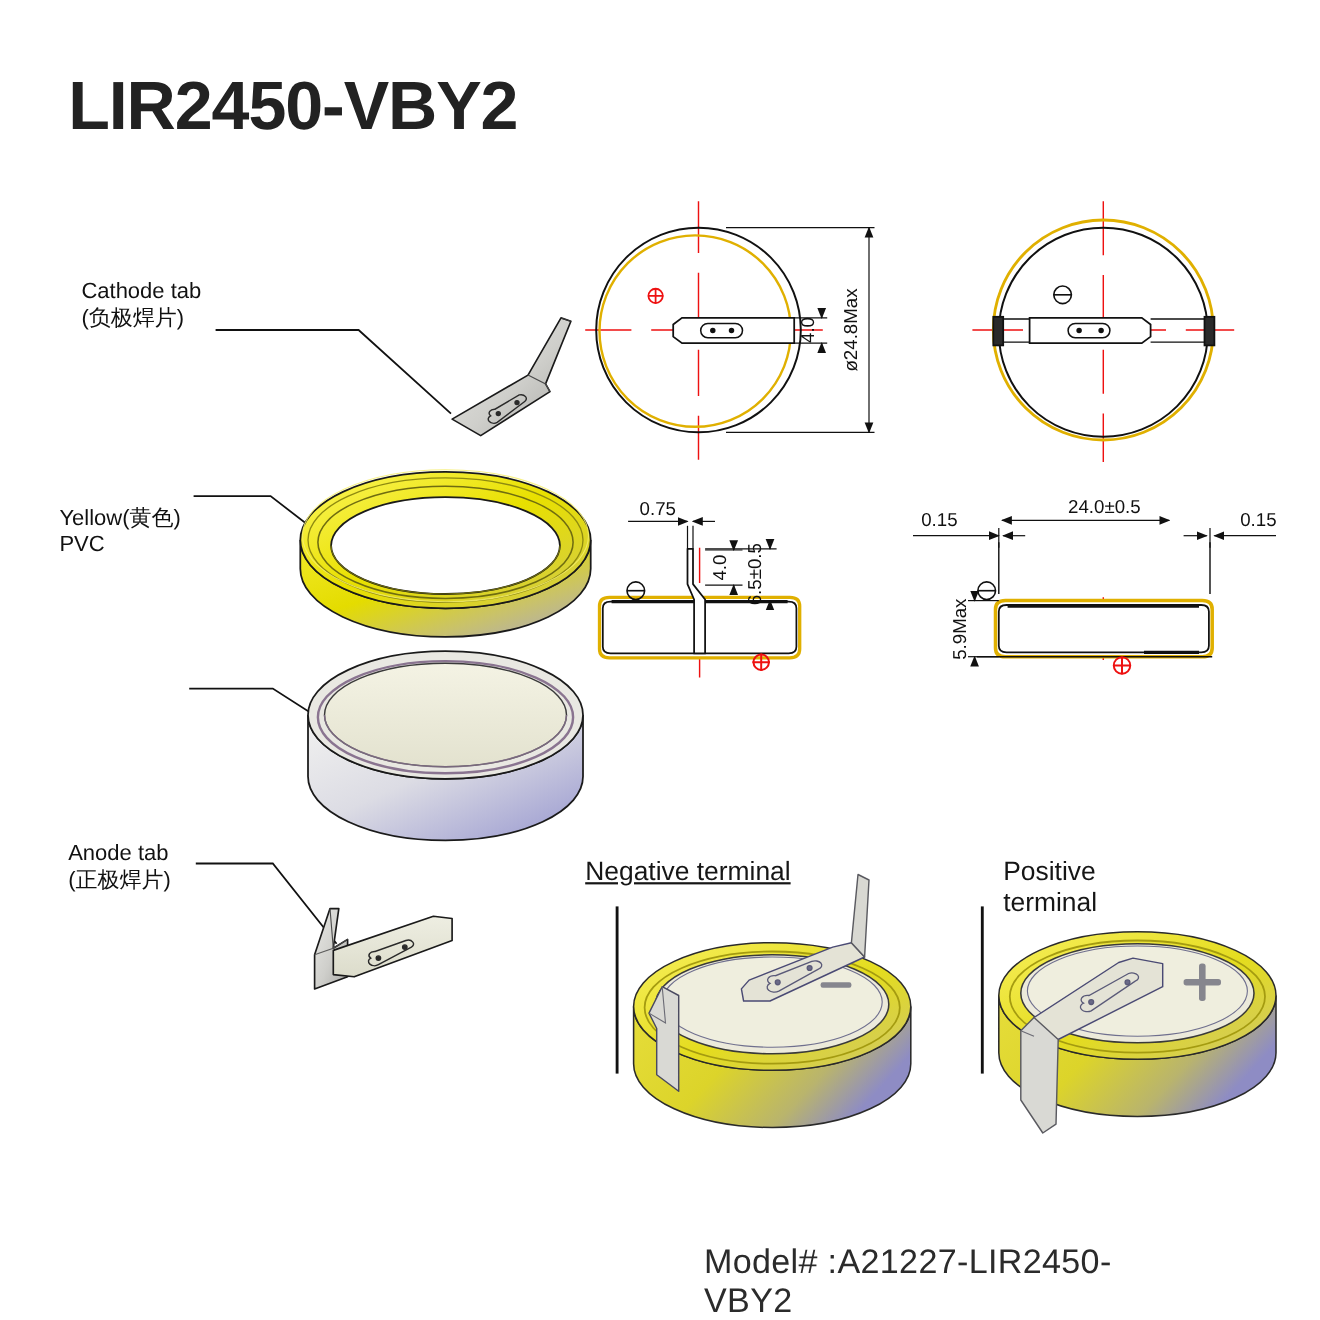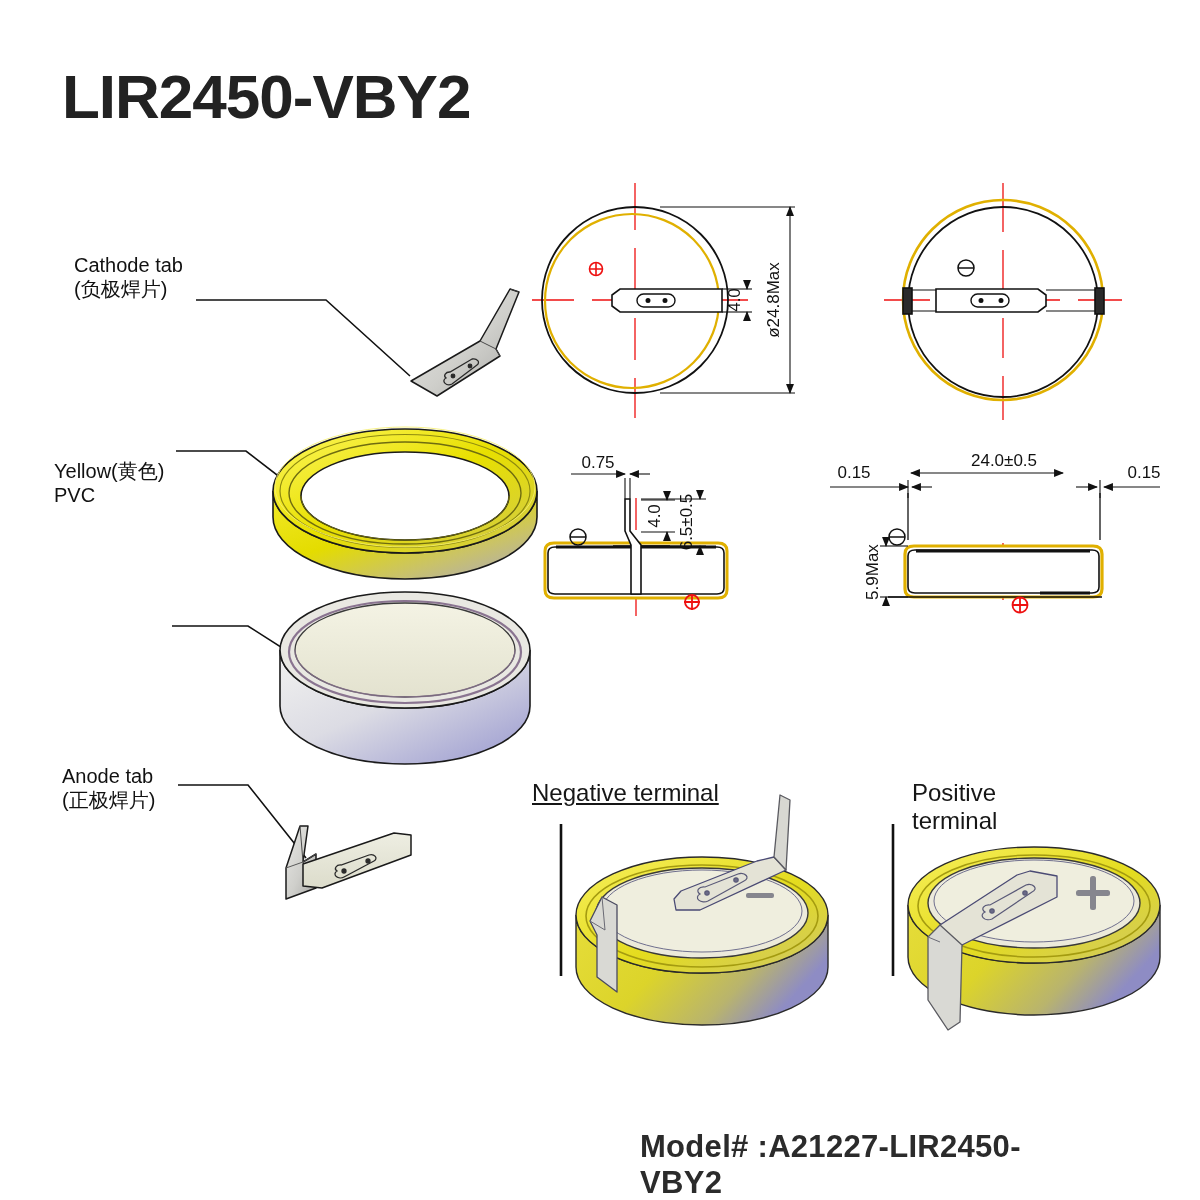--- a/index.html
+++ b/index.html
@@ -11,21 +11,21 @@
   }
   #sheet { position: relative; width: 1056px; height: 1200px; }
 
   .page-title {
     position: absolute; left: 62px; top: 66px;
     font-size: 62px; font-weight: bold; letter-spacing: -1px;
     color: #222222; line-height: 1;
   }
   .model-footer {
     position: absolute; left: 640px; top: 1129px;
-    font-size: 31px; font-weight: 700; color: #2b2b2b;
+    font-size: 31px; font-weight: 400; color: #2b2b2b;
     letter-spacing: 0.3px;
   }
 
   .callout {
     position: absolute;
     font-size: 20px; font-weight: normal; color: #111111;
     line-height: 1.22; white-space: pre-line;
   }
   .view-label {
     position: absolute;

